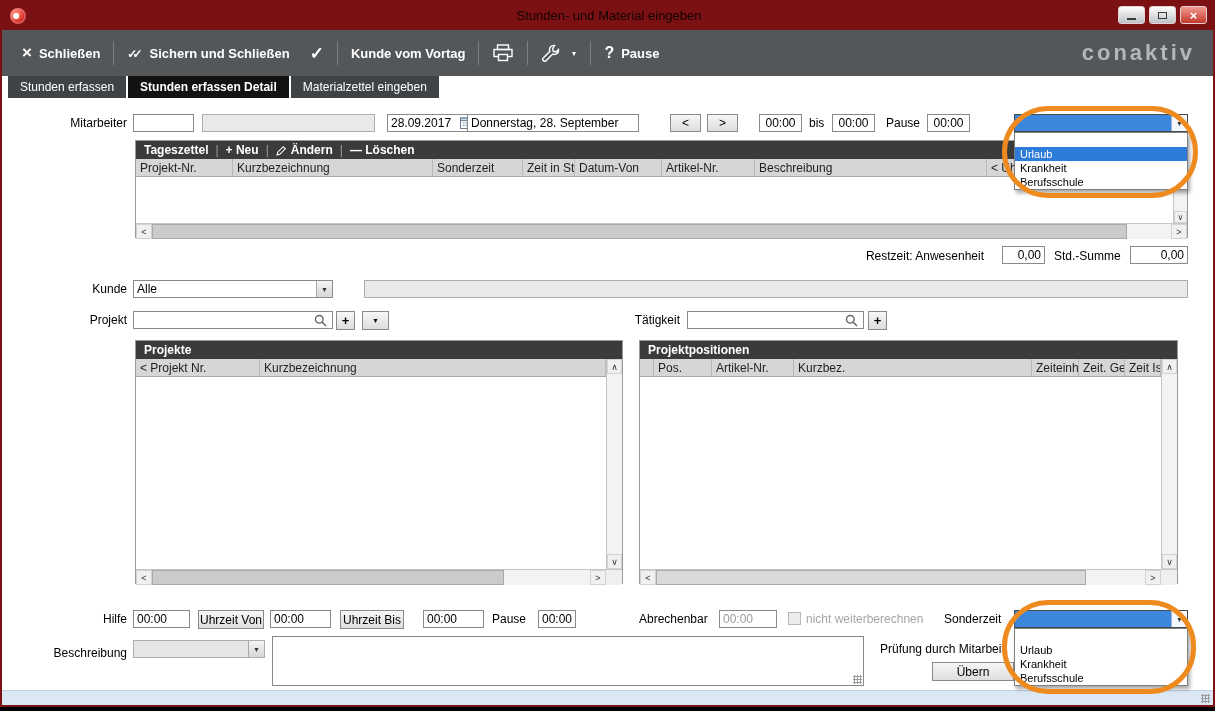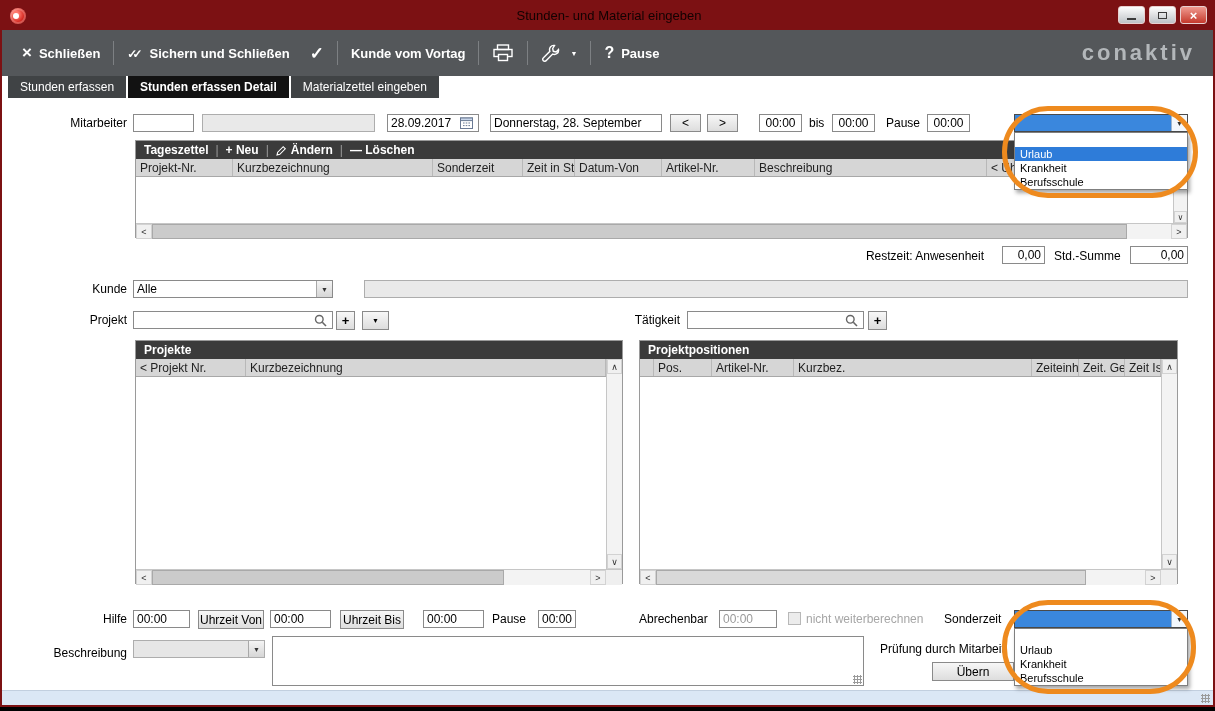--- a/index.html
+++ b/index.html
@@ -153,21 +153,21 @@
     <div class="fld" style="left:385px;top:16px;width:92px;display:flex;align-items:center">
       <span>28.09.2017</span>
       <span class="search-ico">
         <svg width="13" height="12" viewBox="0 0 13 12">
           <rect x="0.5" y="1" width="12" height="10.5" fill="#fff" stroke="#6a7a94"></rect>
           <rect x="0.5" y="1" width="12" height="2.6" fill="#c9d6ea" stroke="#6a7a94"></rect>
           <path d="M3 6h1.6M5.7 6h1.6M8.4 6h1.6M3 8.6h1.6M5.7 8.6h1.6M8.4 8.6h1.6" stroke="#6a7a94"></path>
         </svg>
       </span>
     </div>
-    <div class="fld" style="left:488px;top:16px;width:172px">Donnerstag, 28. September</div>
+    <div class="fld" style="left:465px;top:16px;width:172px">Donnerstag, 28. September</div>
     <div class="btn" style="left:668px;top:16px;width:31px">&lt;</div>
     <div class="btn" style="left:705px;top:16px;width:31px">&gt;</div>
     <div class="fld center" style="left:757px;top:16px;width:43px">00:00</div>
     <div class="lbl" style="left:807px;top:18px">bis</div>
     <div class="fld center" style="left:830px;top:16px;width:43px">00:00</div>
     <div class="lbl" style="left:884px;top:18px">Pause</div>
     <div class="fld center" style="left:925px;top:16px;width:43px">00:00</div>
 
     <div class="combo open-blue" style="left:1012px;top:16px;width:174px;z-index:45">
       <span class="combo-arrow">
@@ -261,21 +261,21 @@
     </div>
     <div class="btn plusbox" style="left:866px;top:213px;width:19px;height:19px">
         <span>+</span>
       </div>
 
     <div class="panel" style="left:133px;top:242px;width:488px;height:244px">
       <div class="secbar">
         <span>Projekte</span>
       </div>
       <div class="ghead" style="width:470px">
-        <div class="c" style="width:110px">&lt; Projekt Nr.</div>
+        <div class="c" style="width:124px">&lt; Projekt Nr.</div>
         <div class="c" style="flex:1">Kurzbezeichnung</div>
       </div>
       <div class="pbody" style="height:192px"></div>
       <div class="vscroll" style="right:0;top:18px;height:210px">
         <div class="sb-btn">∧</div>
         <div class="sb-btn">∨</div>
       </div>
       <div class="hscroll">
         <div class="sb-btn">&lt;</div>
         <div class="sb-thumb" style="width:352px"></div>

